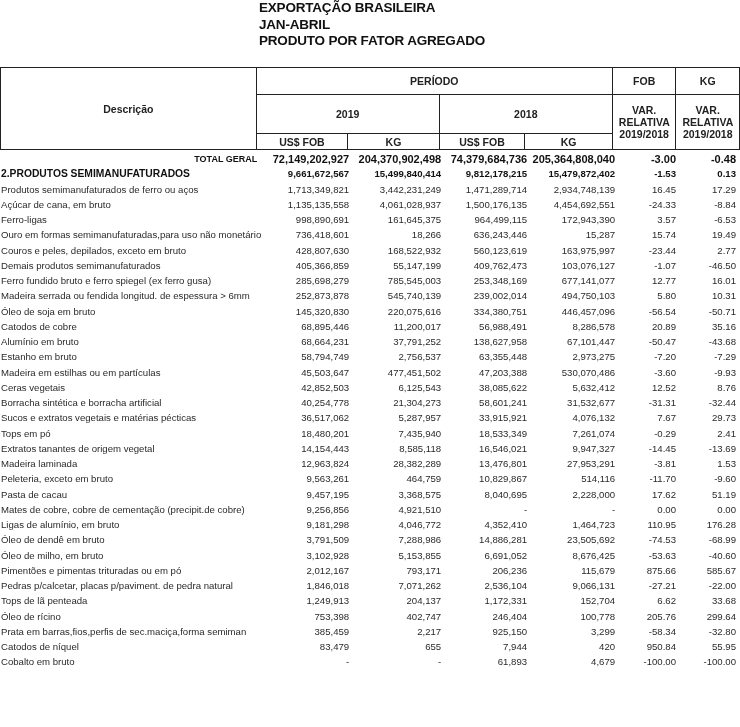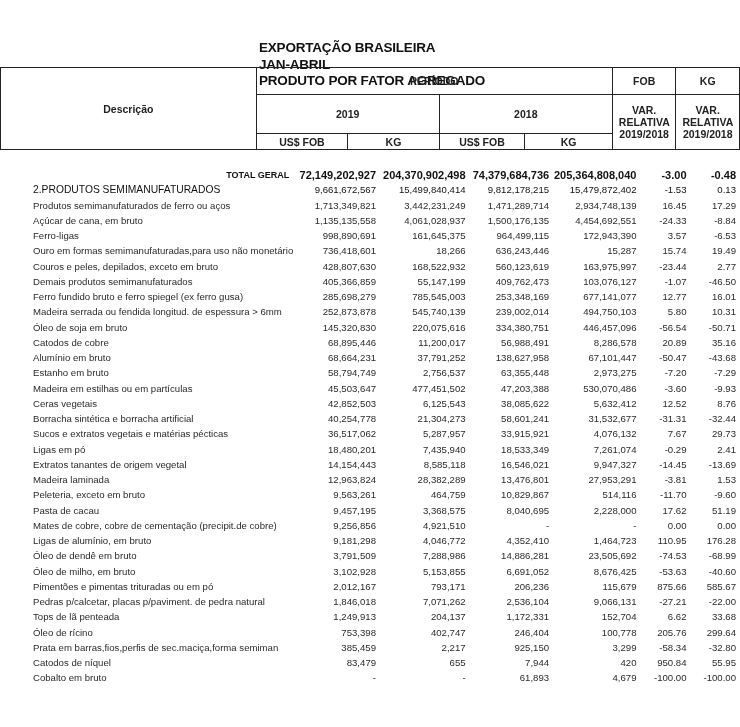--- a/index.html
+++ b/index.html
@@ -1,28 +1,28 @@
 <!DOCTYPE html>
 <html><head>
 <meta charset="utf-8">
 <style>
   html, body { margin:0; padding:0; background:#ffffff; }
   body { width:740px; height:727px; position:relative; overflow:hidden;
          font-family:"Liberation Sans", "DejaVu Sans", sans-serif; color:#1a1a1a; }
-  .title-block { position:absolute; left:259px; top:0px;margin-top:40px; }
+  .title-block { position:absolute; left:259px; top:0px; }
   .title-line { font-weight:bold; font-size:13.5px; line-height:16.5px; color:#111; letter-spacing:-0.2px; }
   table.hdr { position:absolute; left:0; top:67px; border-collapse:collapse; table-layout:fixed; }
   table.hdr td { border:1.5px solid #222; text-align:center; font-size:10.5px; font-weight:bold; color:#222; padding:0; line-height:12px; }
-  table.data { position:absolute; left:0; top:167px; border-collapse:collapse; table-layout:fixed;margin-left:32px; }
+  table.data { position:absolute; left:0; top:151px; border-collapse:collapse; table-layout:fixed; }
   table.data td { font-size:9.6px; height:15.25px; padding:0; white-space:nowrap; overflow:hidden; color:#2a2a2a; }
   table.data td.num { text-align:right; padding-right:4px; }
   table.data td.desc { padding-left:1px; }
   tr.total td { font-weight:bold; color:#111; font-size:11px; }
   tr.total td.desc { text-align:right; padding-right:4px; font-size:9px; }
-  tr.group td { font-weight:normal; color:#111; }
+  tr.group td { font-weight:bold; color:#111; }
   tr.group td.desc { font-size:10.3px; }
 </style>
 </head>
 <body>
 
 <div class="title-block">
   <div class="title-line">EXPORTAÇÃO BRASILEIRA</div>
   <div class="title-line">JAN-ABRIL</div>
   <div class="title-line">PRODUTO POR FATOR AGREGADO</div>
 </div>
@@ -226,21 +226,21 @@
       <tr>
         <td class="desc">Sucos e extratos vegetais e matérias pécticas</td>
         <td class="num">36,517,062</td>
         <td class="num">5,287,957</td>
         <td class="num">33,915,921</td>
         <td class="num">4,076,132</td>
         <td class="num">7.67</td>
         <td class="num">29.73</td>
       </tr>
       <tr>
-        <td class="desc">Ligas em pó</td>
+        <td class="desc">Tops em pó</td>
         <td class="num">18,480,201</td>
         <td class="num">7,435,940</td>
         <td class="num">18,533,349</td>
         <td class="num">7,261,074</td>
         <td class="num">-0.29</td>
         <td class="num">2.41</td>
       </tr>
       <tr>
         <td class="desc">Extratos tanantes de origem vegetal</td>
         <td class="num">14,154,443</td>

